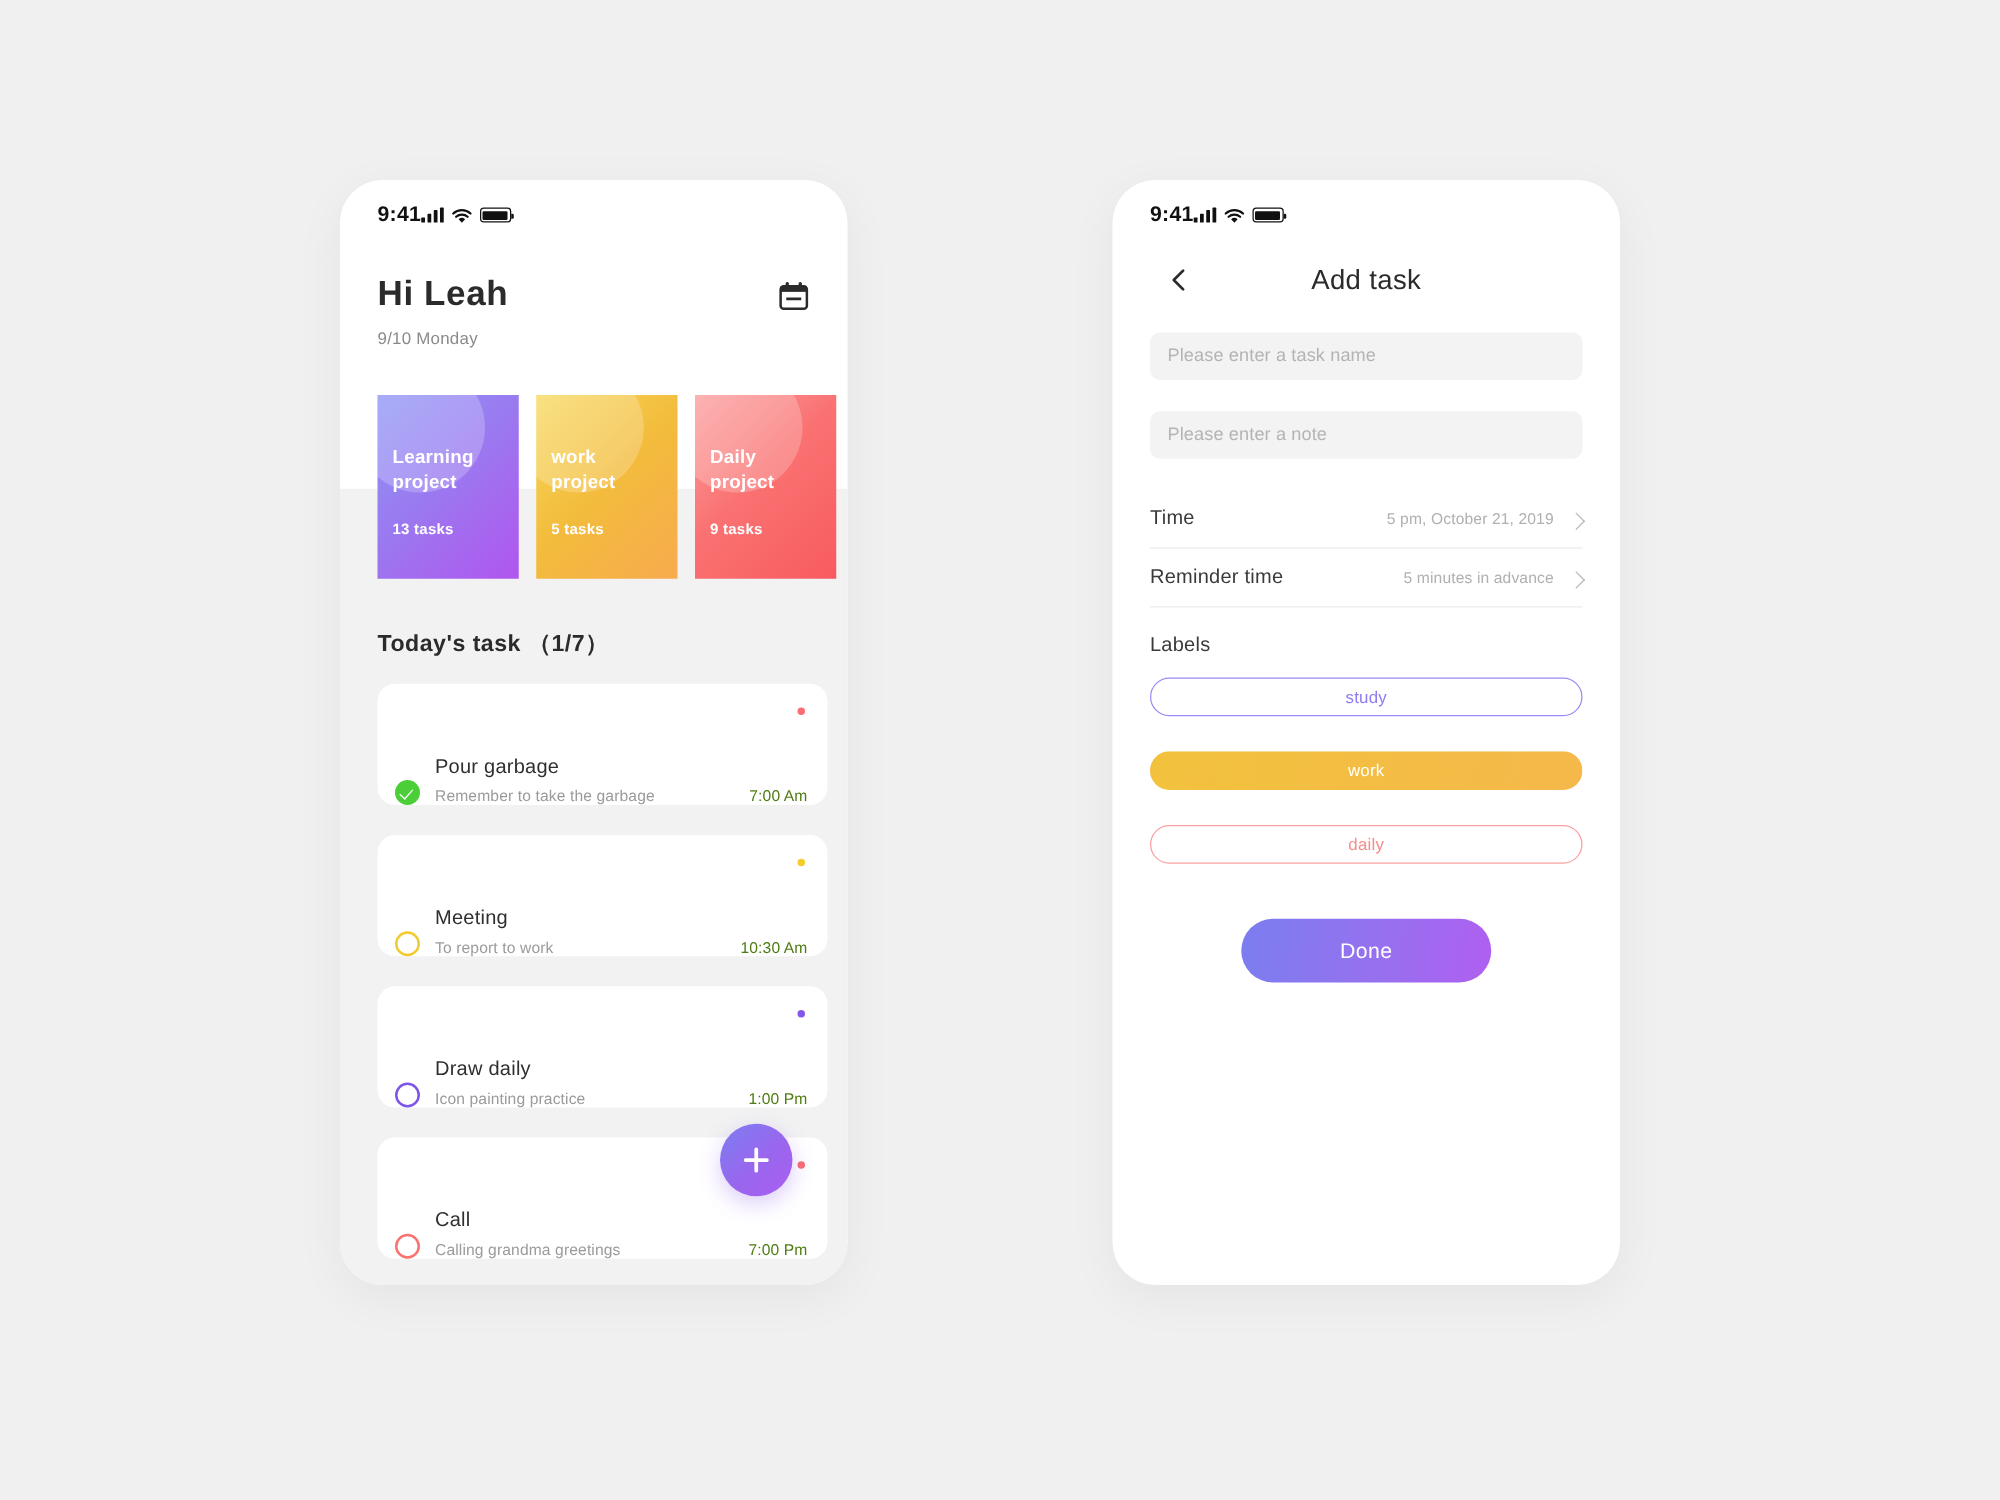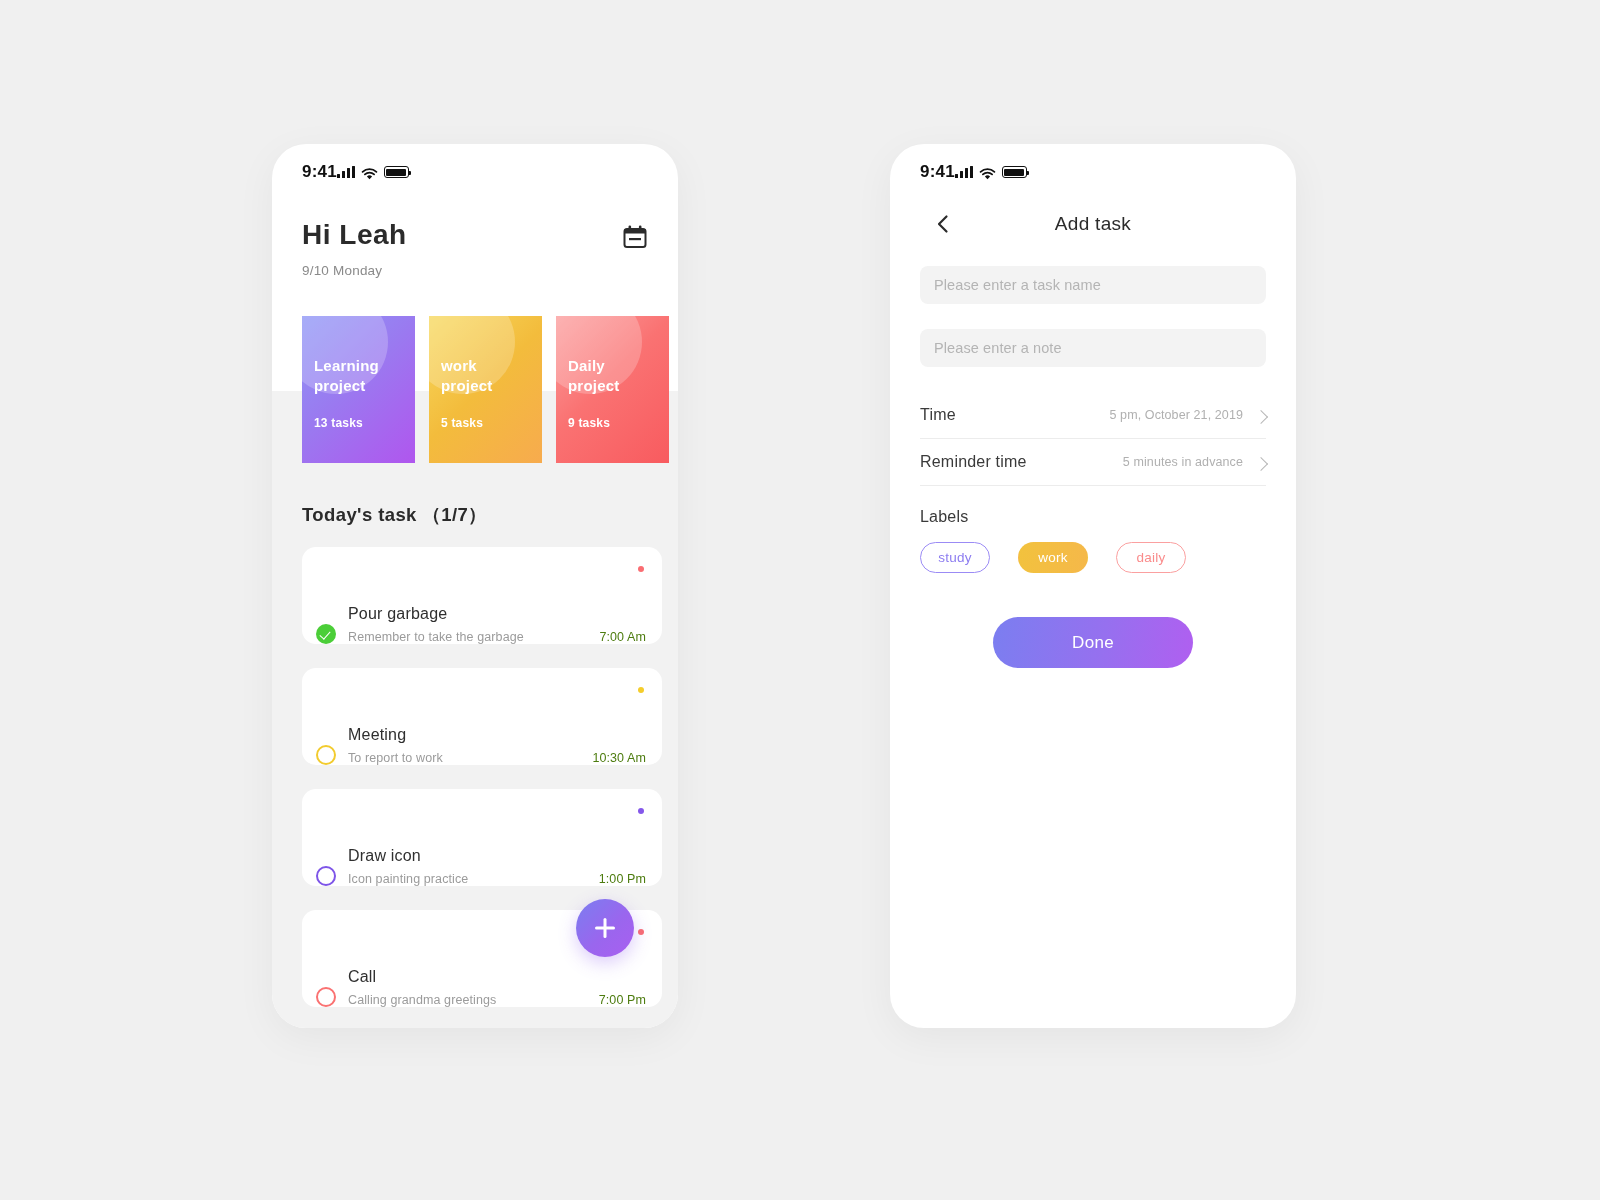--- a/index.html
+++ b/index.html
@@ -258,21 +258,21 @@
     position: absolute;
     left: 0; top: 56px;
     width: 100%;
     height: 48px;
     display: flex;
     align-items: center;
     justify-content: center;
     z-index: 20;
   }
   .nav-title {
-    font-size: 19px;
+    font-size: 22px;
     color: #2b2b2b;
     letter-spacing: 0.3px;
   }
   .nav-back {
     position: absolute;
     left: 42px; top: 50%;
     transform: translateY(-50%);
     width: 22px; height: 22px;
   }
   .form {
@@ -339,20 +339,21 @@
   }
   .labels-title {
     font-size: 16px;
     color: #3a3a3a;
     letter-spacing: 0.2px;
     margin: 22px 0 16px 0;
   }
   .chips {
     display: flex;
     gap: 28px;
+    flex-direction: column;
   }
   .chip {
     height: 31px;
     min-width: 70px;
     padding: 0 16px;
     border-radius: 16px;
     display: flex;
     align-items: center;
     justify-content: center;
     font-size: 13.5px;
@@ -459,21 +460,21 @@
         <div class="task-title">Meeting</div>
         <div class="task-sub">To report to work</div>
       </div>
       <div class="task-time">10:30 Am</div>
       <span class="dot" style="background:#f5cd2b"></span>
     </div>
 
     <div class="task-card">
       <div class="check ring" style="border-color:#7e55e8"></div>
       <div class="task-main">
-        <div class="task-title">Draw icon</div>
+        <div class="task-title">Draw daily</div>
         <div class="task-sub">Icon painting practice</div>
       </div>
       <div class="task-time">1:00 Pm</div>
       <span class="dot" style="background:#8457ea"></span>
     </div>
 
     <div class="task-card">
       <div class="check ring" style="border-color:#fa7272"></div>
       <div class="task-main">
         <div class="task-title">Call</div>

